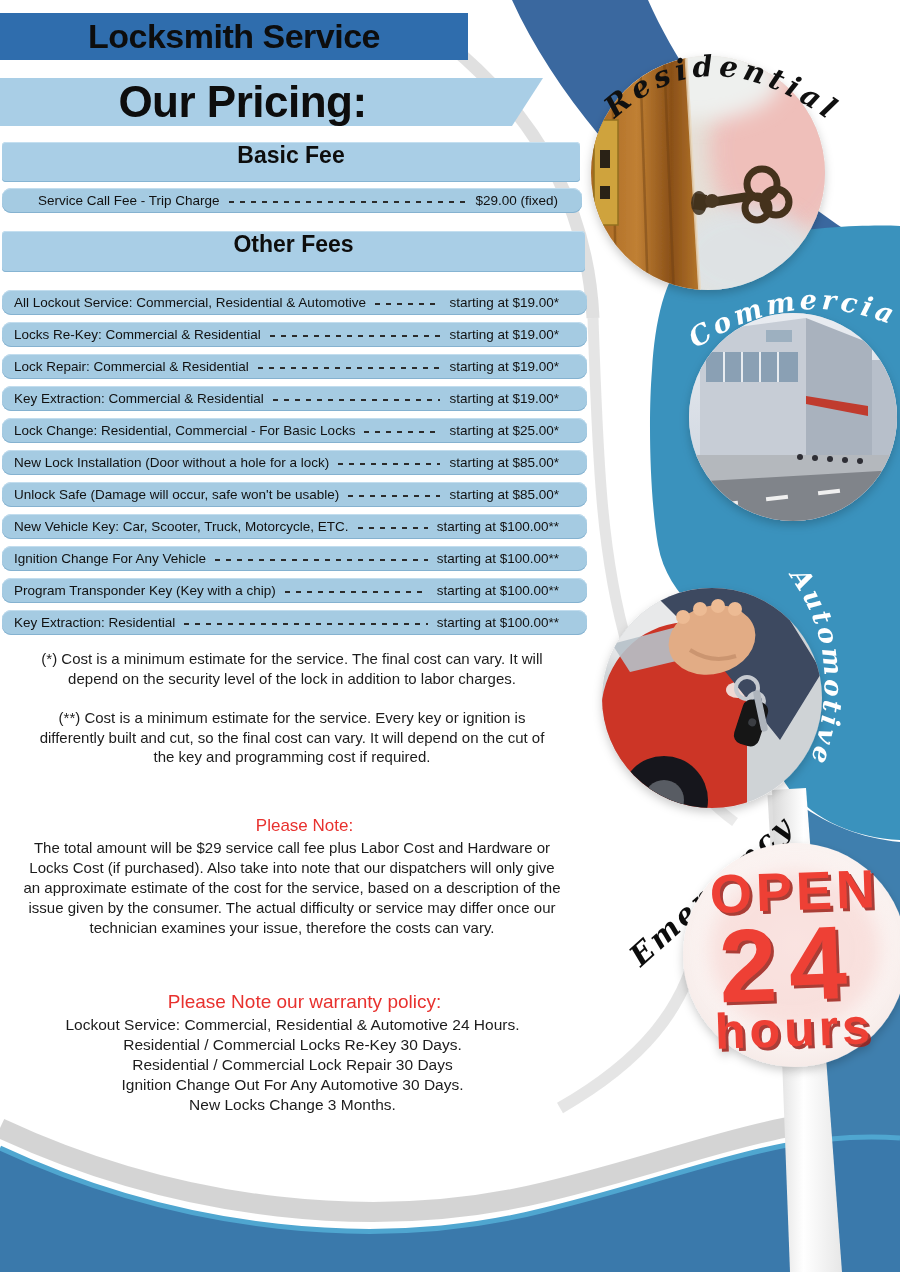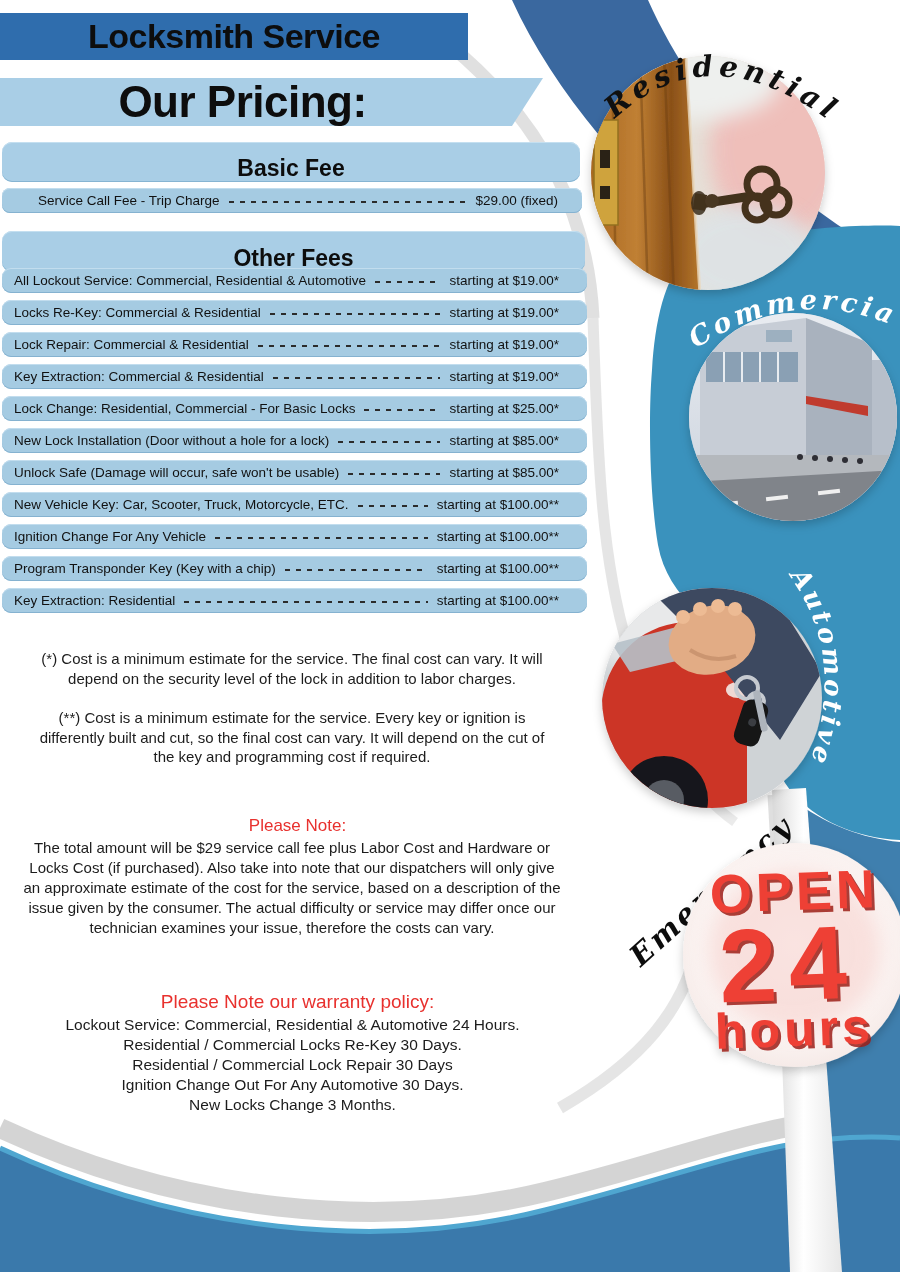--- a/index.html
+++ b/index.html
@@ -10,42 +10,42 @@
 
   .title-bar{position:absolute;top:13px;left:0;width:468px;height:47px;background:#2f6dad;
              display:flex;align-items:center;justify-content:center;}
   .title-bar span{font-weight:800;font-size:34px;color:#0d0d0d;letter-spacing:-0.5px;}
 
   .pricing-bar{position:absolute;top:78px;left:0;width:545px;height:48px;background:#a9cee6;
                display:flex;align-items:center;justify-content:center;
                clip-path:polygon(0 0,543px 0,512px 100%,0 100%);}
   .pricing-bar span{font-weight:800;font-size:44px;color:#0d0d0d;letter-spacing:-0.5px;padding-right:60px;}
 
-  .sec-header{position:absolute;left:2px;background:#a9cee6;border-radius:10px;
-              display:flex;align-items:flex-end;justify-content:center;
+  .sec-header{position:absolute;left:2px;background:#a9cee6;border-radius:4px;
+              display:flex;align-items:flex-start;justify-content:center;
               box-shadow:inset 0 -1px 0 #86b4d2, inset 0 1px 0 #c4dff0;}
   .sec-header span{font-weight:800;font-size:23px;color:#0d0d0d;}
   .basic-header{top:142px;width:578px;height:40px;}
   .other-header{top:231px;width:583px;height:41px;}
 
   .fee-row{height:25px;border-radius:9px;background:#a5cbe2;display:flex;align-items:center;
            padding:0 28px 0 12px;font-size:13.5px;color:#111;
            box-shadow:inset 0 -1px 0 #85b2d0, inset 0 1px 0 #c2ddee;}
   .fee-label{white-space:nowrap;}
   .fee-dashes{flex:1;height:2px;margin:2px 9px 0 9px;
               background:repeating-linear-gradient(90deg,#2b2b2b 0 5px,transparent 5px 11px);}
   .fee-price{white-space:nowrap;}
   .basic-rows{position:absolute;top:188px;left:2px;width:580px;}
-  .basic-rows .fee-row{padding-left:36px;padding-right:24px;border-radius:8px;}
-  .other-rows{position:absolute;top:268px;left:2px;width:585px;display:flex;flex-direction:column;gap:7px;}
+  .basic-rows .fee-row{padding-left:36px;padding-right:24px;}
+  .other-rows{position:absolute;top:290px;left:2px;width:585px;display:flex;flex-direction:column;gap:7px;}
 
   .footnote{position:absolute;left:30px;width:524px;text-align:center;font-size:15px;
             line-height:19.5px;color:#1c1c1c;}
   .fn1{top:649px;} .fn2{top:708px;}
-  .red-head{position:absolute;left:5px;width:585px;text-align:center;color:#e8312e;font-weight:400;}
+  .red-head{position:absolute;left:12px;width:585px;text-align:center;color:#e8312e;font-weight:400;}
   .pn-head{top:816px;font-size:17px;}
   .pn-body{position:absolute;top:838px;left:20px;width:544px;text-align:center;font-size:15px;
            line-height:20px;color:#1c1c1c;}
   .wr-head{top:991px;font-size:19px;}
   .wr-lines{position:absolute;top:1015px;left:0;width:585px;text-align:center;font-size:15.5px;
             line-height:20px;color:#1c1c1c;}
 
   .hand{font-family:"DejaVu Serif",serif;font-style:italic;font-weight:bold;}
   .badge{font-family:"Liberation Sans",sans-serif;font-weight:900;}
 </style>

